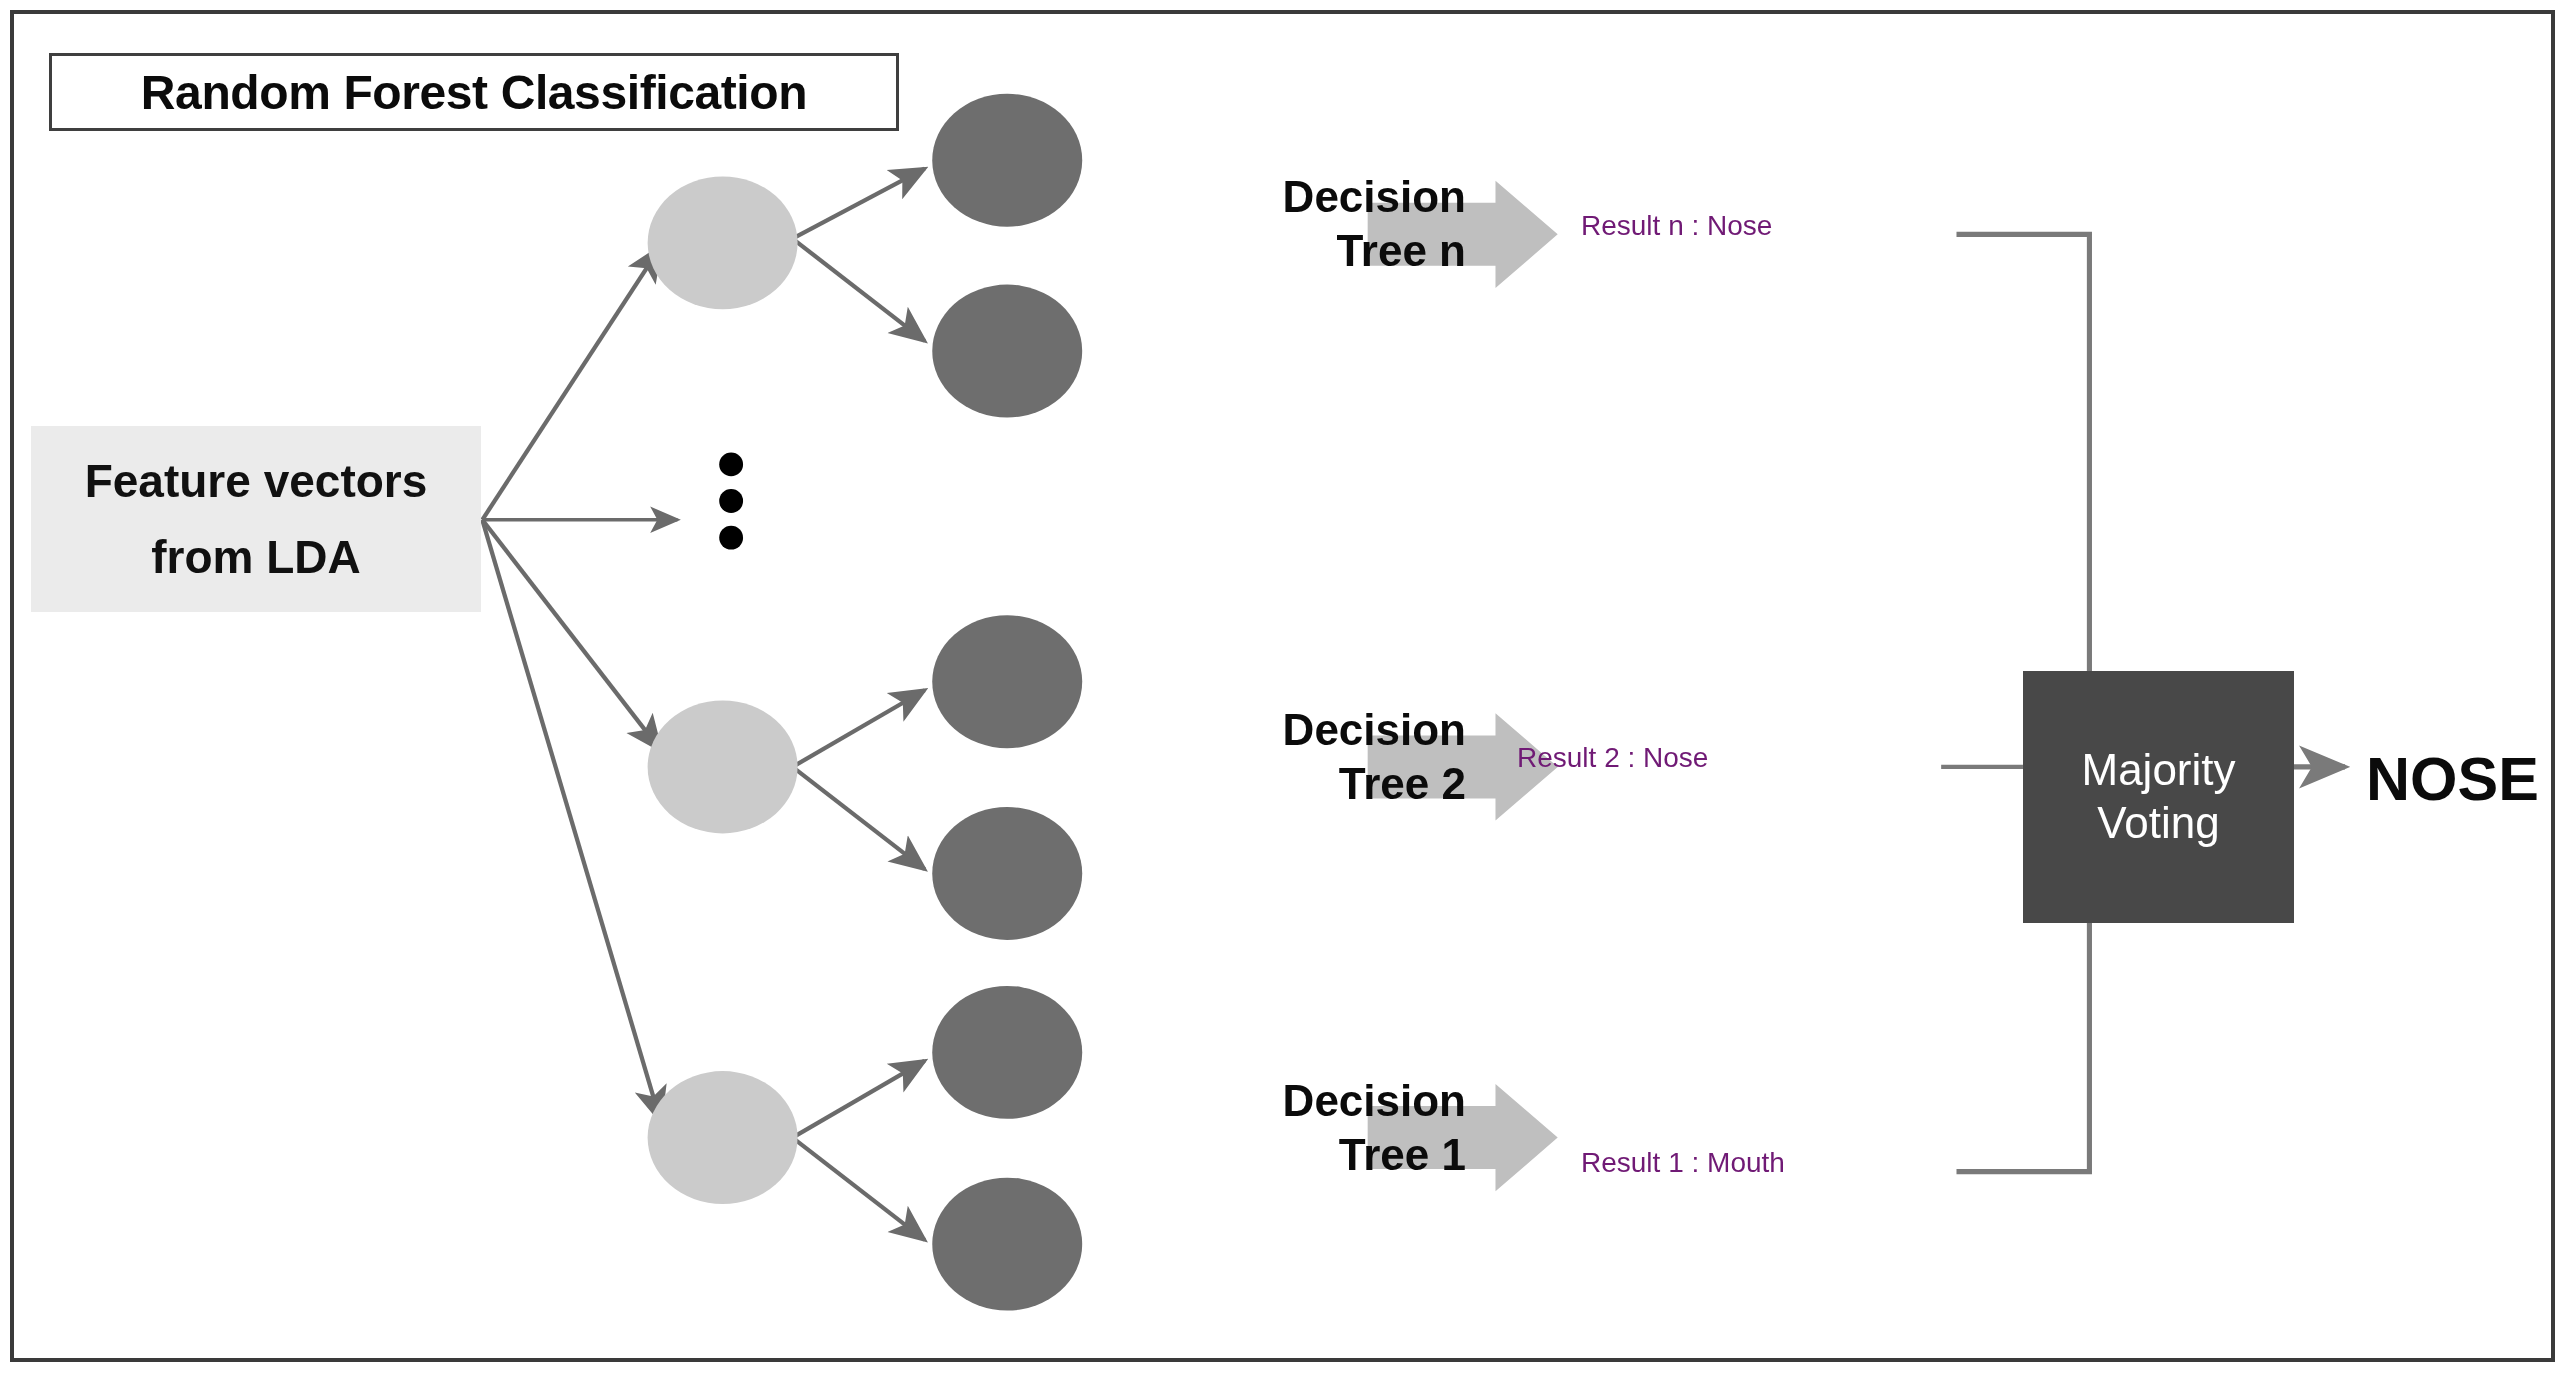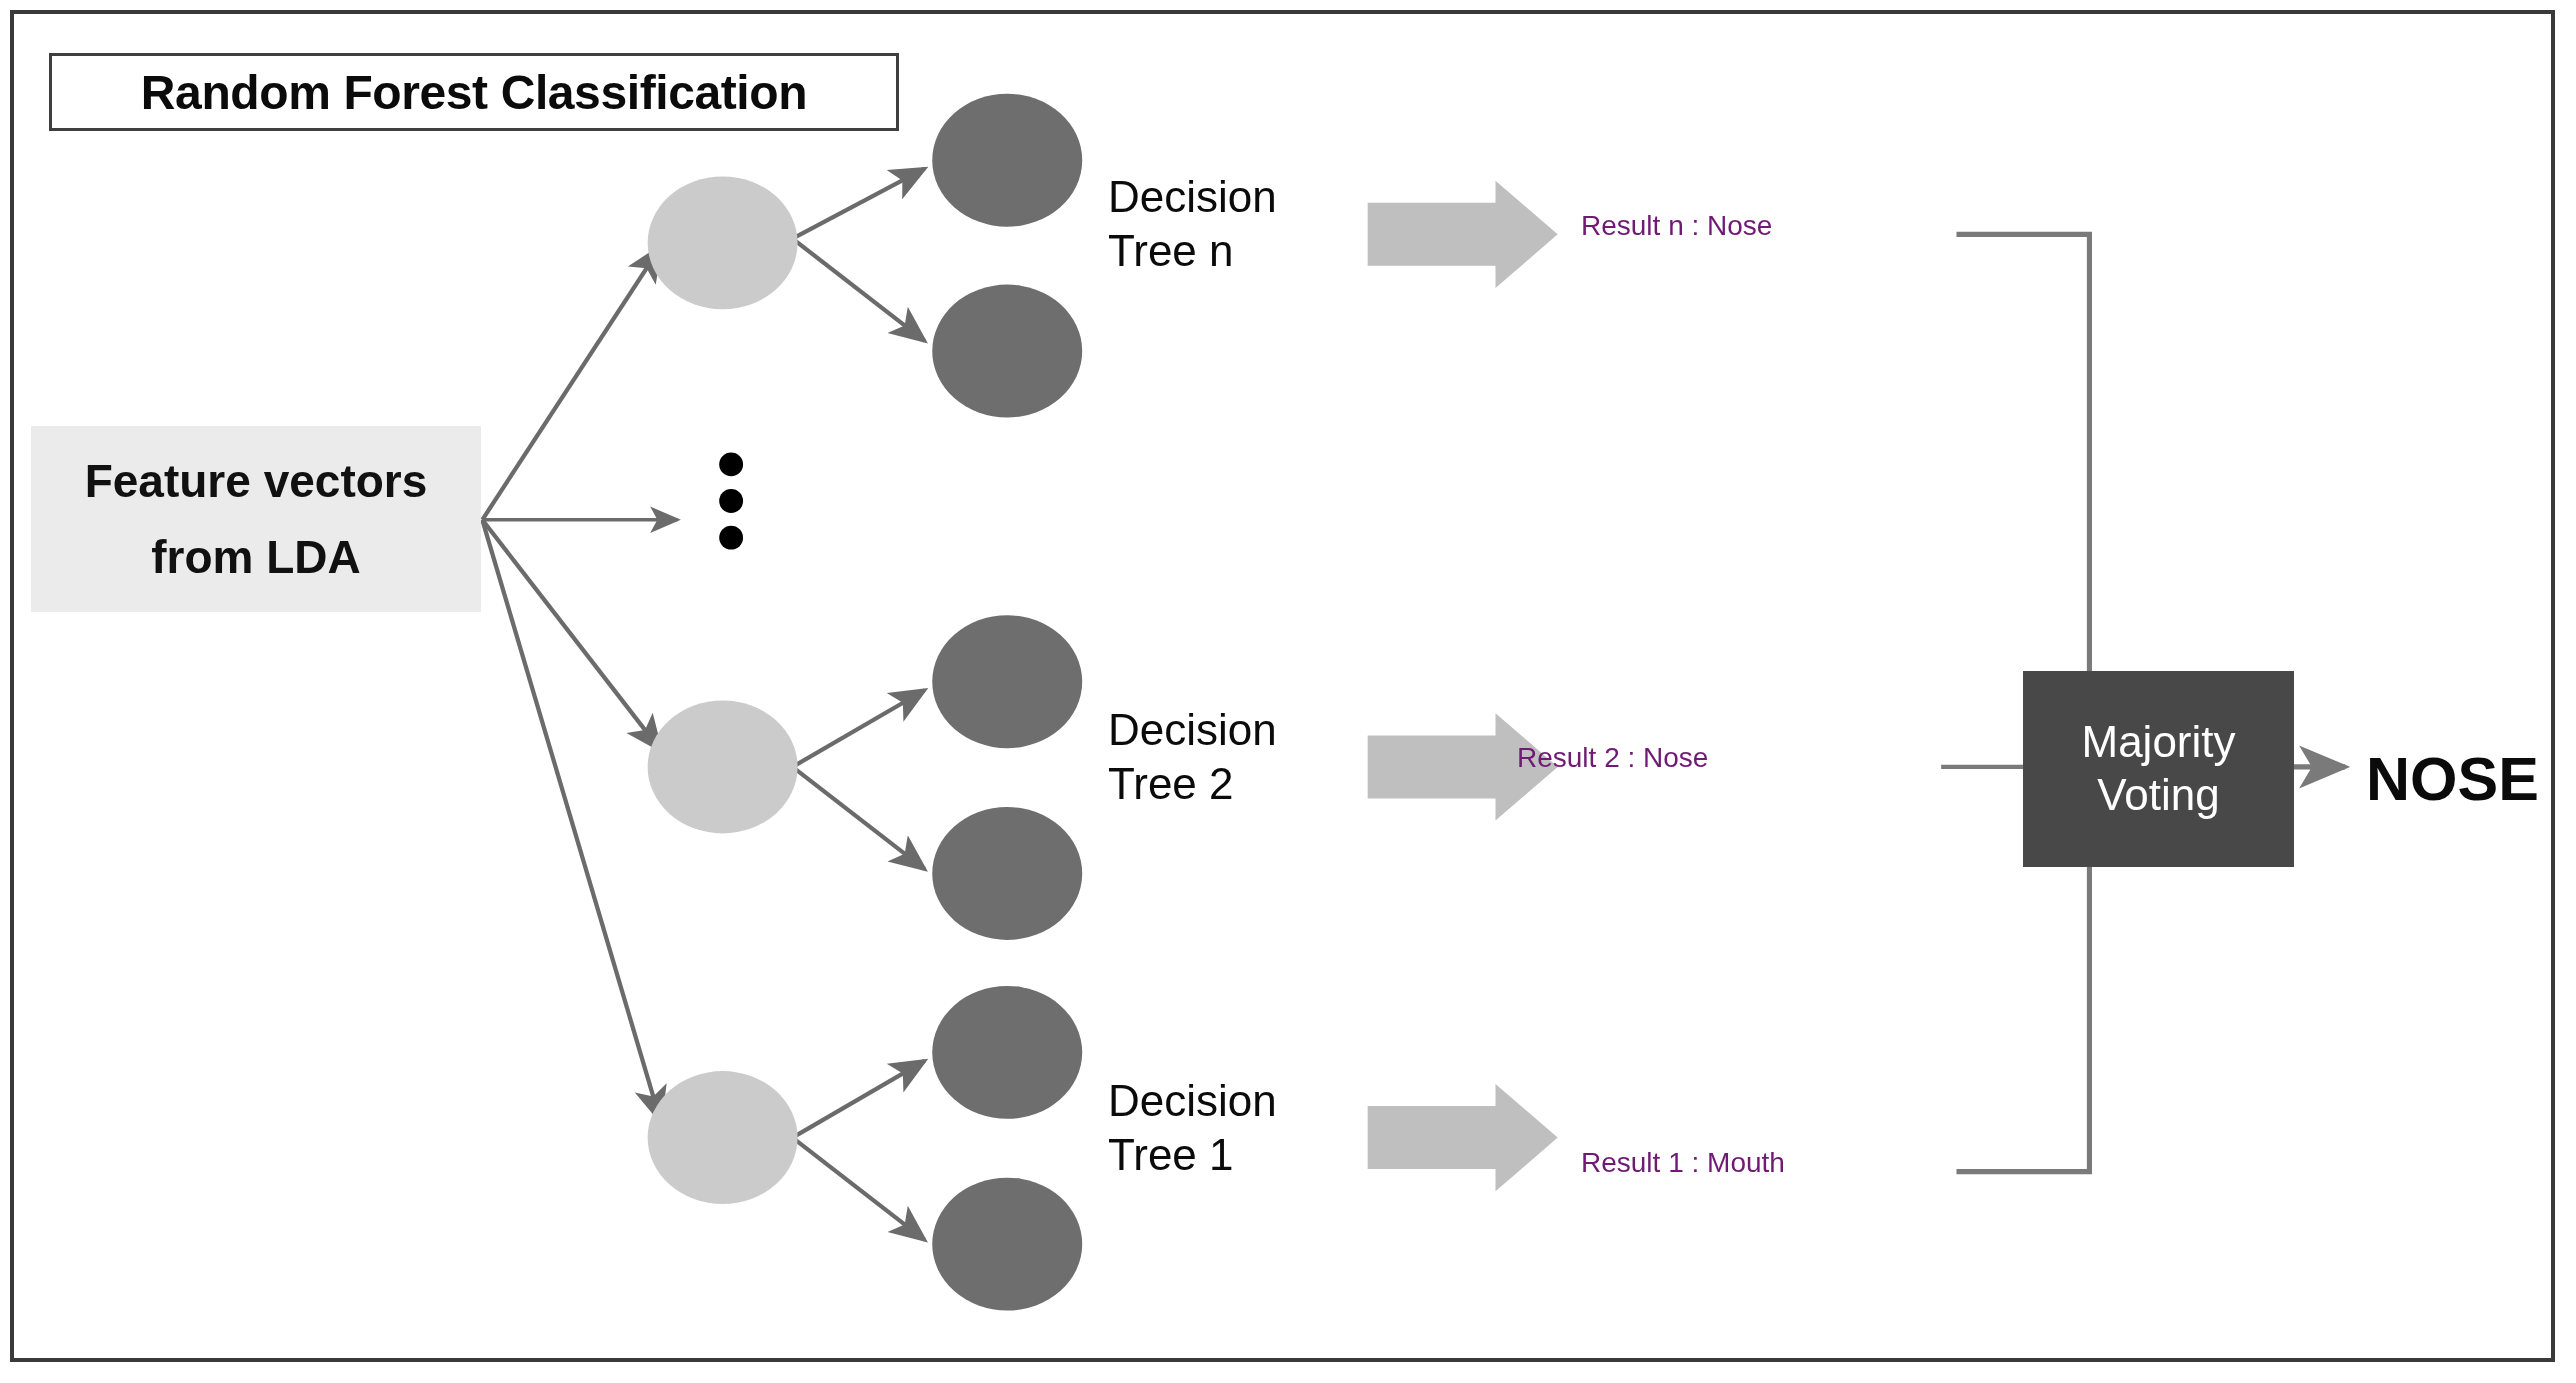--- a/index.html
+++ b/index.html
@@ -77,40 +77,40 @@
   }
   .feature-line {
     font-size: 46px;
     font-weight: bold;
     color: #111111;
     white-space: nowrap;
   }
   .tree-label {
     position: absolute;
     width: 358px;
-    text-align: left;
+    text-align: right;
     font-size: 44px;
-    font-weight: normal;
+    font-weight: bold;
     color: #0b0b0b;
     line-height: 1.22;
   }
   .tree-label .l2 { display: block; }
   .result-label {
     position: absolute;
     font-size: 28px;
     font-weight: normal;
     color: #701a75;
     white-space: nowrap;
   }
   .voting-box {
     position: absolute;
     left: 2023px;
     top: 671px;
     width: 271px;
-    height: 196px;
+    height: 252px;
     background: #484848;
     display: flex;
     flex-direction: column;
     align-items: center;
     justify-content: center;
     line-height: 1.2;
   }
   .voting-line {
     font-size: 44px;
     color: #ffffff;

